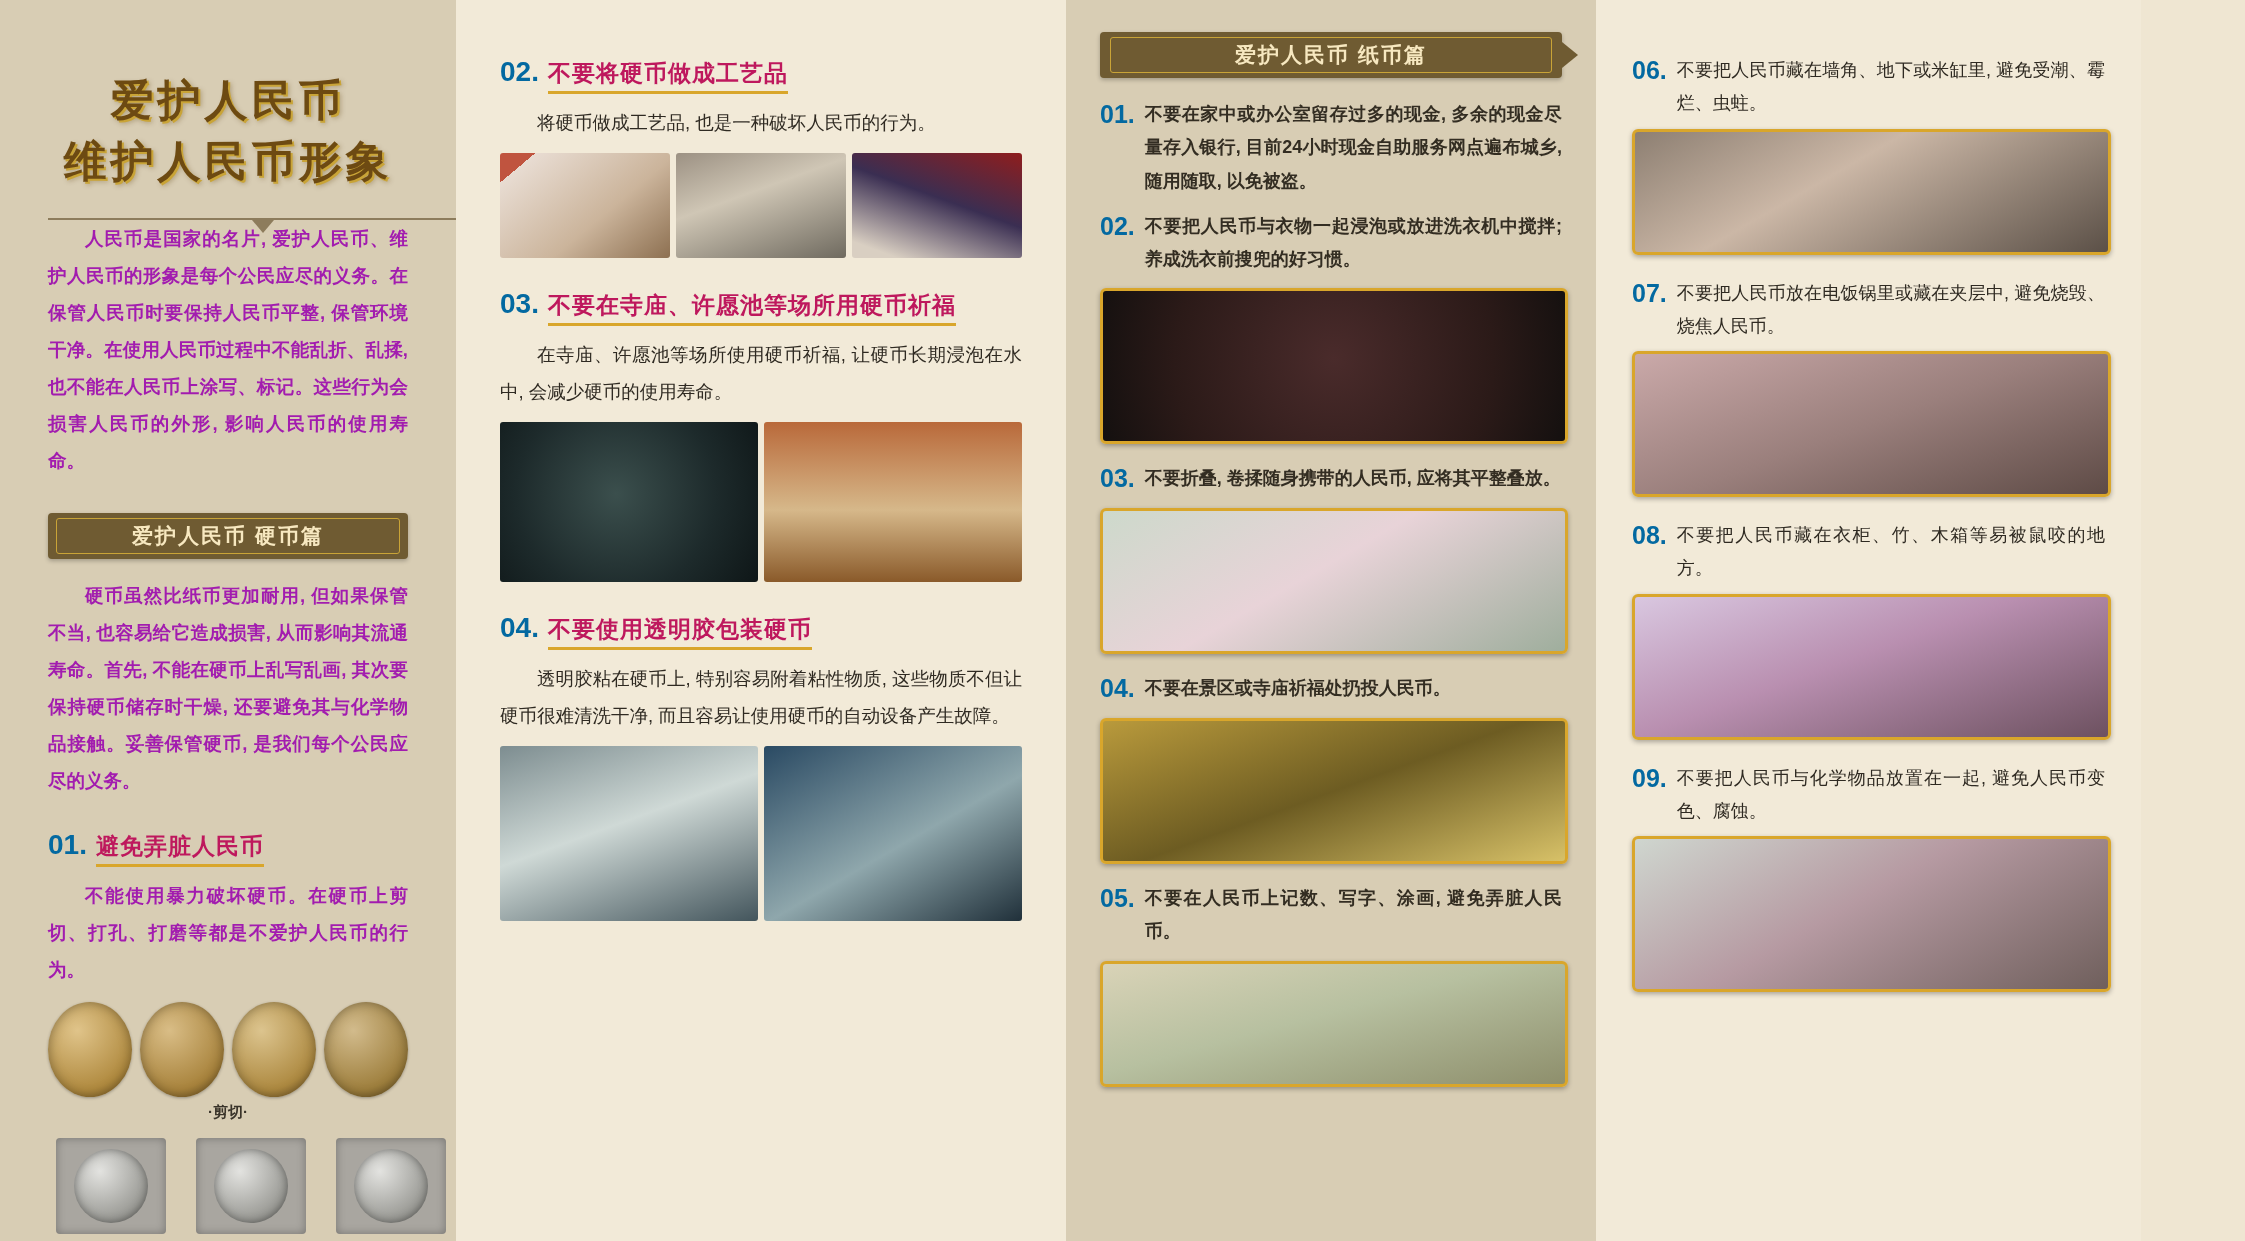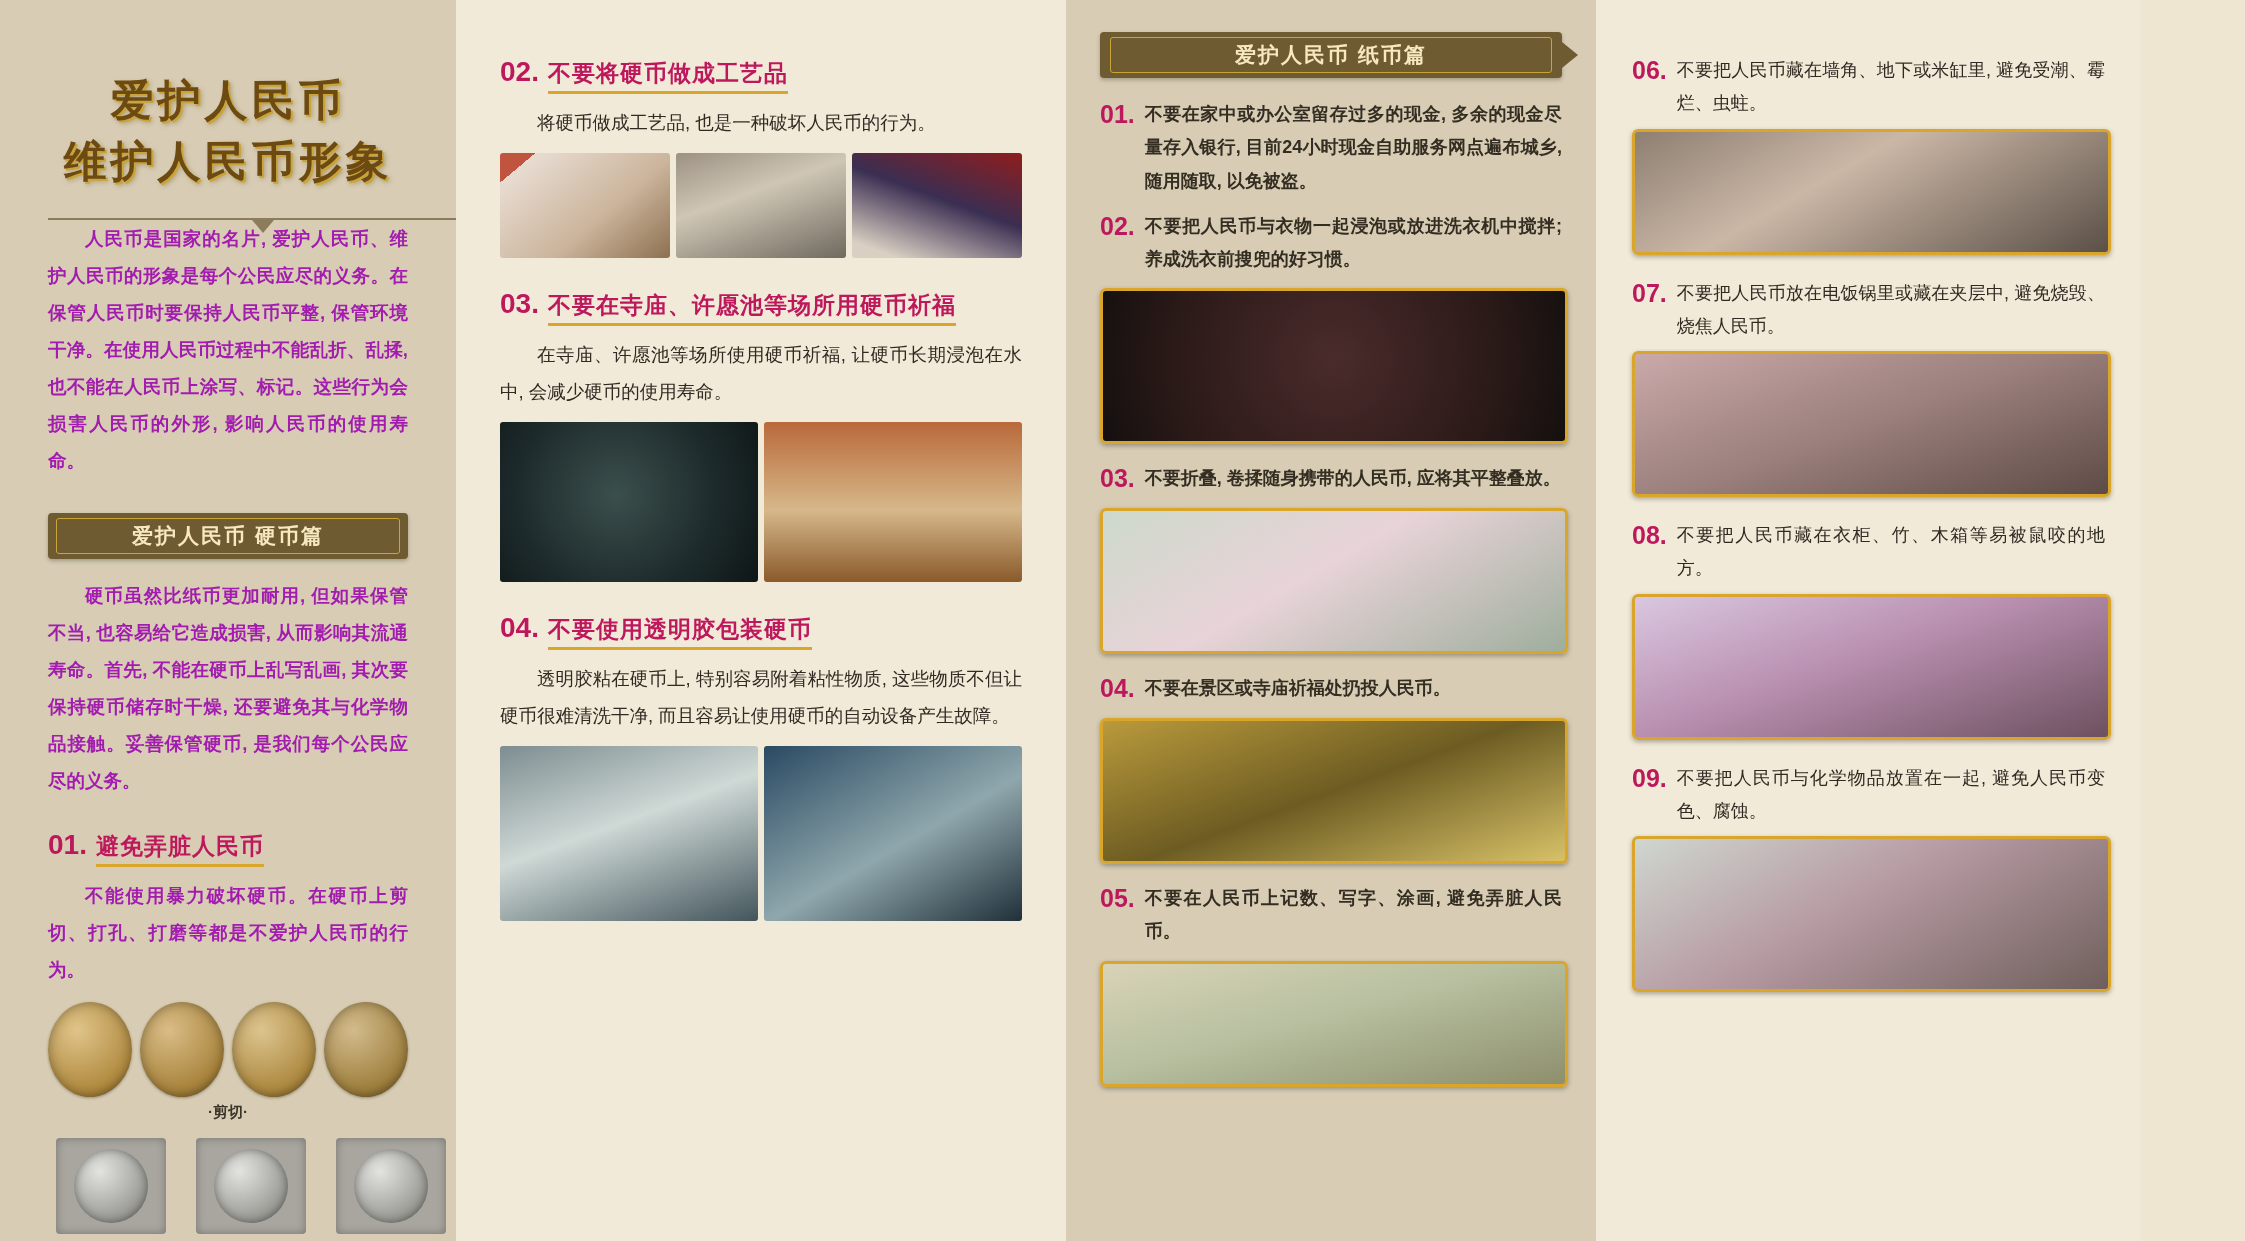--- a/index.html
+++ b/index.html
@@ -97,21 +97,21 @@
     border-left:16px solid #6f5b32;
   }
   .ribbon.col3-ribbon:before{left:10px;right:10px;}
 
   
   .item-head{
     display:flex;align-items:baseline;
     margin:30px 0 10px 0;
   }
   .num{
-    font-size:28px;font-weight:bold;color:#be185d;
+    font-size:28px;font-weight:bold;color:#0369a1;
     font-family:"Liberation Sans",sans-serif;
     margin-right:9px;
     white-space:nowrap;
   }
   .head-text{
     font-size:23px;font-weight:bold;color:#be185d;
     border-bottom:3px solid #d9a62b;
     padding-bottom:2px;
     letter-spacing:1px;
     text-align:center;

